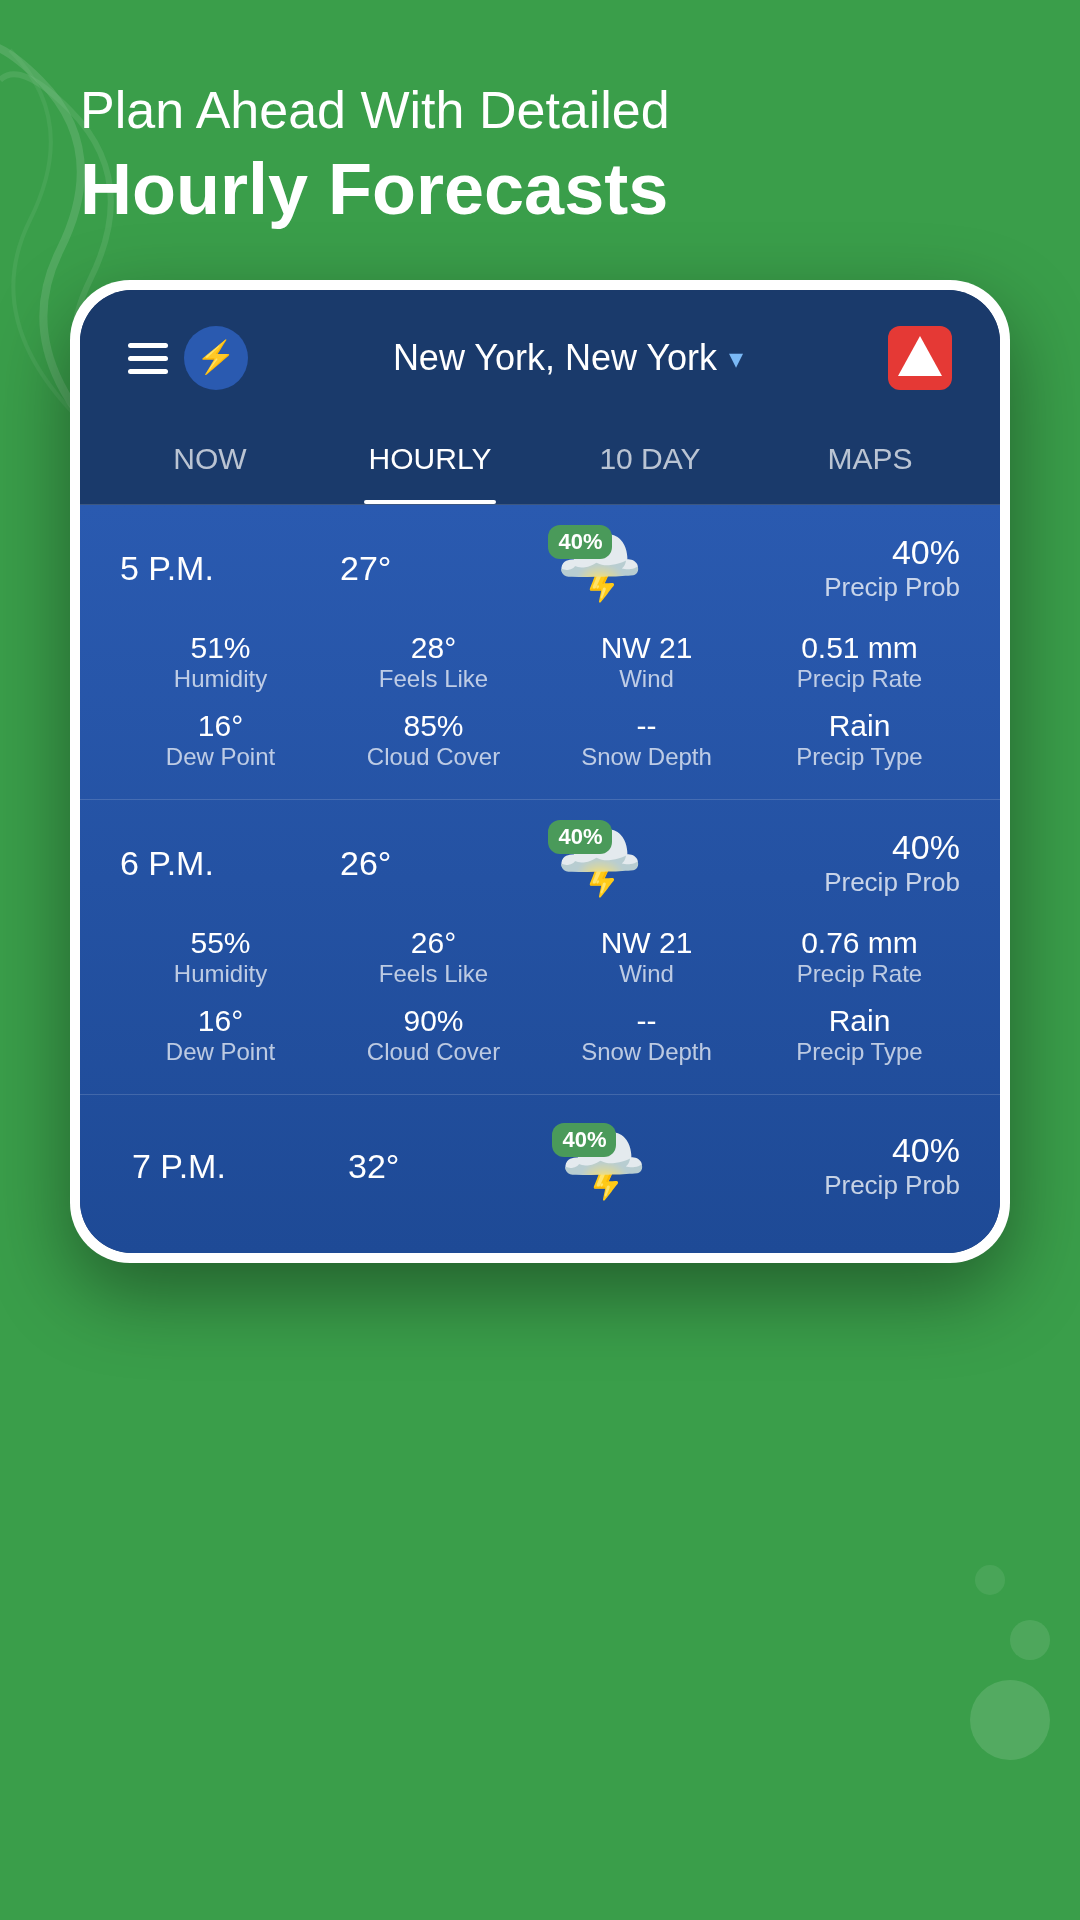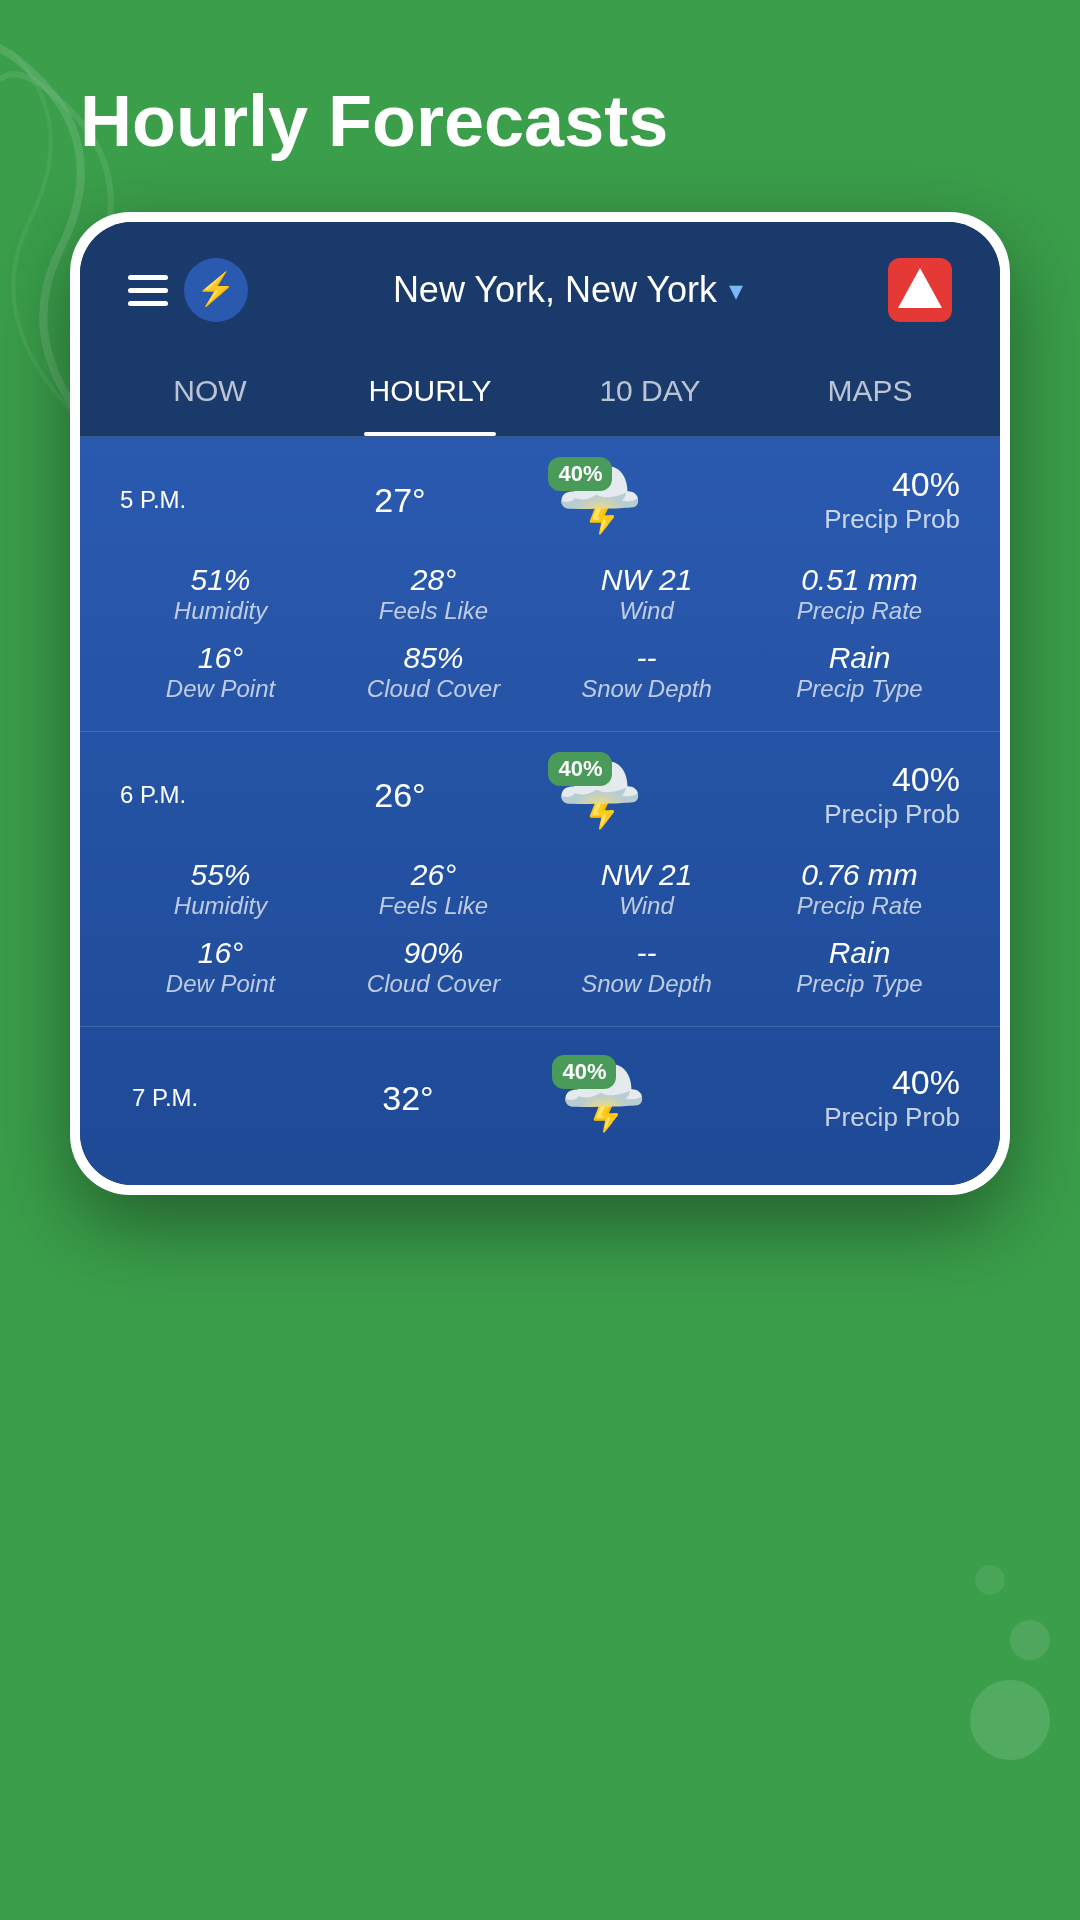--- a/index.html
+++ b/index.html
@@ -197,31 +197,30 @@
 
     .forecast-main {
       display: flex;
       align-items: center;
       justify-content: space-between;
       margin-bottom: 28px;
     }
 
     .forecast-time {
       color: white;
-      font-size: 24px;
+      font-size: 34px;
       font-weight: 500;
       width: 180px;
     }
 
     .forecast-temp {
       color: white;
       font-size: 34px;
       font-weight: 500;
       width: 120px;
-      text-align: center;
     }
 
     .forecast-icon-area {
       display: flex;
       align-items: center;
       justify-content: center;
       width: 200px;
     }
 
     .forecast-precip {
@@ -241,21 +240,20 @@
     }
 
     .forecast-details {
       display: grid;
       grid-template-columns: 1fr 1fr 1fr 1fr;
       gap: 12px;
     }
 
     .detail-cell {
       text-align: center;
-      font-style: italic;
     }
 
     .detail-cell .value {
       color: white;
       font-size: 30px;
       font-weight: 500;
       display: block;
     }
 
     .detail-cell .label {
@@ -277,20 +275,21 @@
   <path d="M120 420 Q20 320 70 220 Q120 120 50 50" stroke="rgba(255,255,255,0.2)" stroke-width="4" fill="none"></path>
 </svg>
 
 <svg style="position:absolute; right: 20px; bottom: 100px; opacity: 0.25; z-index: 1;" width="200" height="500" viewBox="0 0 200 500">
   <circle cx="150" cy="400" r="40" fill="rgba(255,255,255,0.5)"></circle>
   <circle cx="170" cy="320" r="20" fill="rgba(255,255,255,0.4)"></circle>
   <circle cx="130" cy="260" r="15" fill="rgba(255,255,255,0.3)"></circle>
 </svg>
 
 <div class="header-text">
+  <div class="header-subtitle">Plan Ahead With Detailed</div>
   <div class="header-title">Hourly Forecasts</div>
 </div>
 
 <div class="phone-mockup">
   <div class="phone-inner">
 
     <div class="app-header">
       <div class="hamburger-logo">
         <div class="hamburger-icon">
           <span></span>

